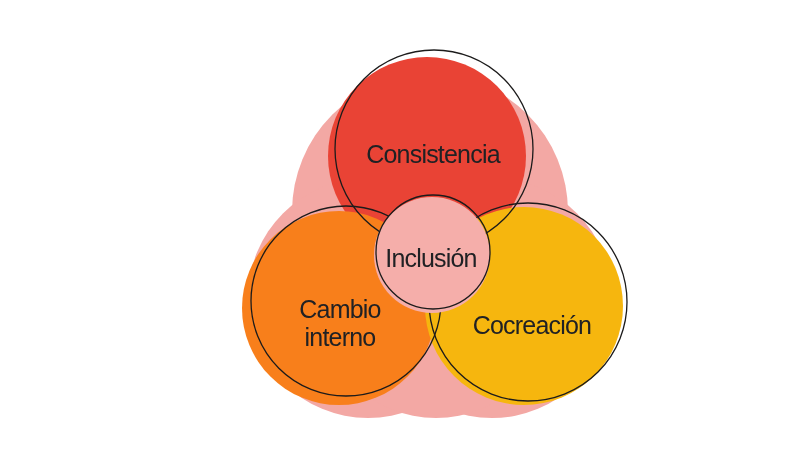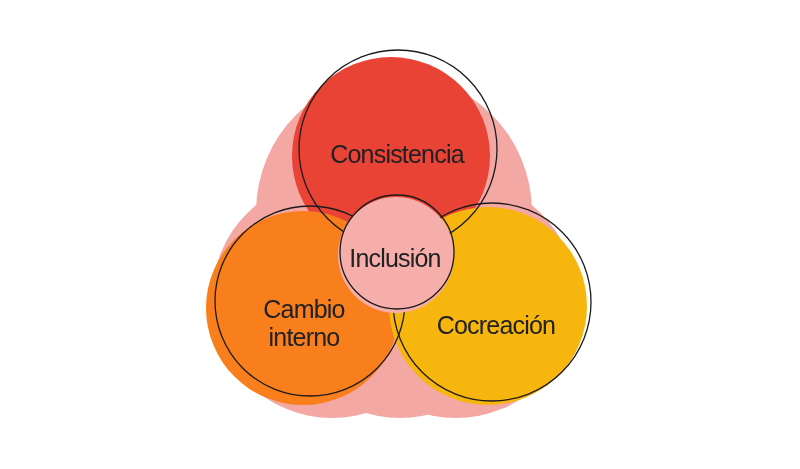--- a/index.html
+++ b/index.html
@@ -2,20 +2,21 @@
 <html><head>
 <meta charset="utf-8">
 <style>
   html, body { margin: 0; padding: 0; background: #ffffff; }
   .stage {
     width: 716px; height: 469px;
     position: relative;
     background: #ffffff;
     overflow: hidden;
     font-family: "Liberation Sans", sans-serif;
+    padding-left: 36px;
   }
   svg { display: block; }
   .outline {
     fill: none;
     stroke: #1c1b1b;
     stroke-width: 1.3;
   }
   .lbl {
     fill: #202124;
     font-family: "Liberation Sans", sans-serif;

